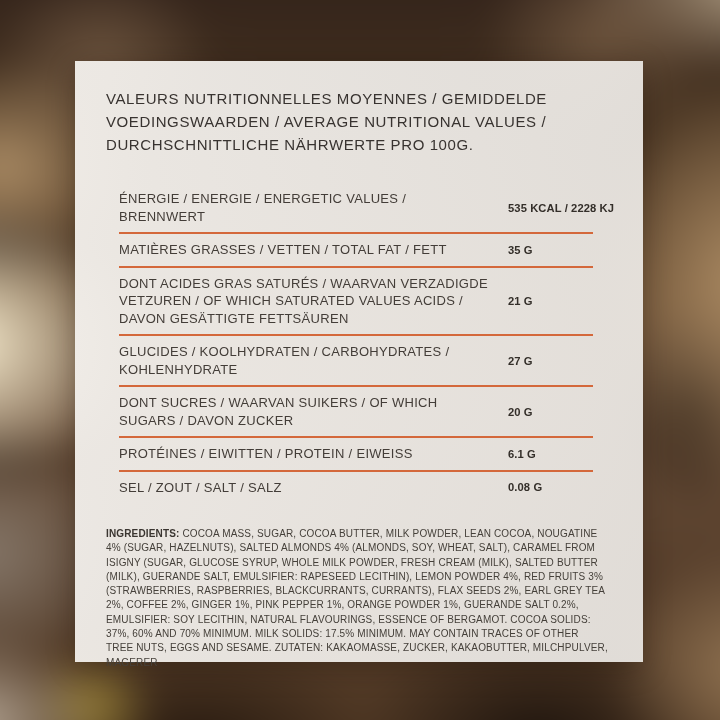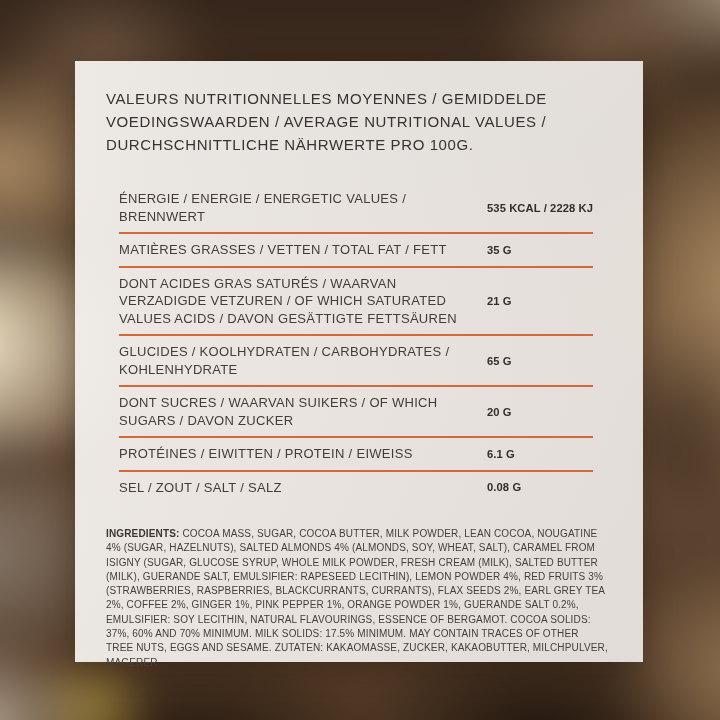--- a/index.html
+++ b/index.html
@@ -51,21 +51,21 @@
     border-bottom:2px solid #D4683B;
     margin-left:13px;
   }
   .row:last-child{ border-bottom:none; }
   .lbl{
     flex:1; padding-right:12px;
     font-size:13px; line-height:17.5px; letter-spacing:0.3px;
     color:#433d38;
   }
   .val{
-    width:106px; flex-shrink:0; white-space:nowrap;
+    width:85px; flex-shrink:0; white-space:nowrap;
     font-size:11.2px; font-weight:bold; letter-spacing:0.1px;
     color:#332e29;
   }
   .ingredients{
     margin:24px 0 0 0; width:502px;
     font-size:10px; line-height:14.3px; letter-spacing:0.15px;
     color:#45403a;
   }
   .ing-head{ font-weight:bold; color:#3a3530; }
 </style>
@@ -90,21 +90,21 @@
       <div class="val">35 G</div>
     </div>
 
     <div class="row">
       <div class="lbl">DONT ACIDES GRAS SATURÉS / WAARVAN VERZADIGDE VETZUREN / OF WHICH SATURATED VALUES ACIDS / DAVON GESÄTTIGTE FETTSÄUREN</div>
       <div class="val">21 G</div>
     </div>
 
     <div class="row">
       <div class="lbl">GLUCIDES / KOOLHYDRATEN / CARBOHYDRATES / KOHLENHYDRATE</div>
-      <div class="val">65 G</div>
+      <div class="val">27 G</div>
     </div>
 
     <div class="row">
       <div class="lbl">DONT SUCRES / WAARVAN SUIKERS / OF WHICH SUGARS / DAVON ZUCKER</div>
       <div class="val">20 G</div>
     </div>
 
     <div class="row">
       <div class="lbl">PROTÉINES / EIWITTEN / PROTEIN / EIWEISS</div>
       <div class="val">6.1 G</div>

